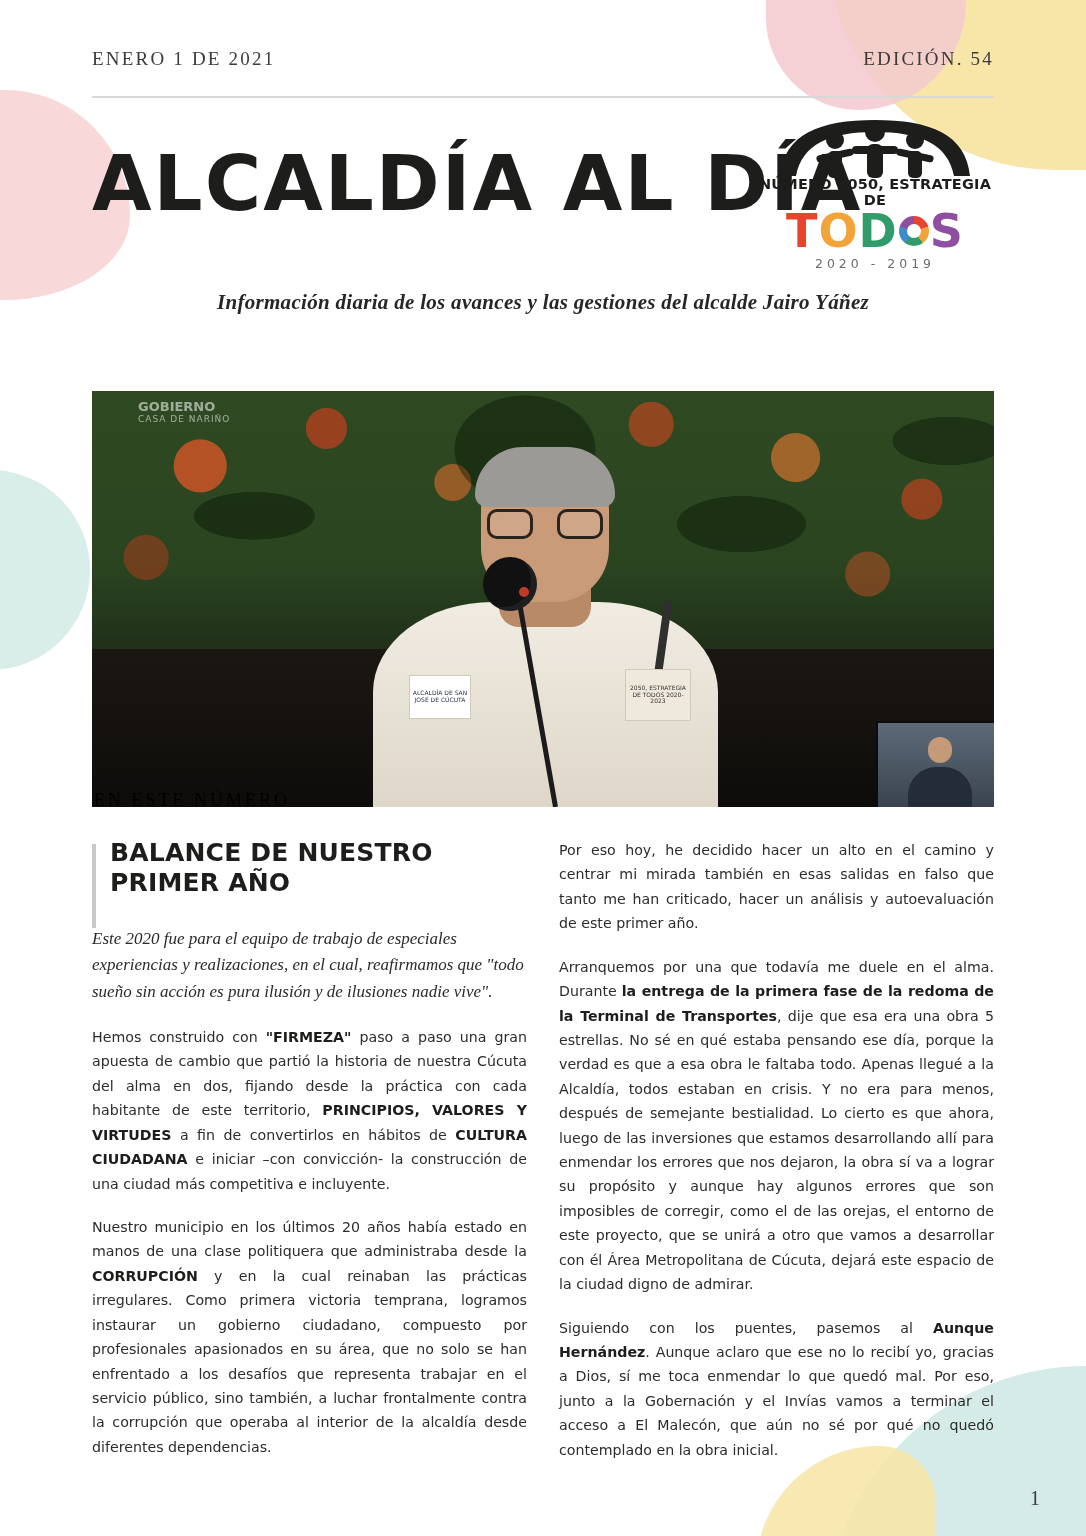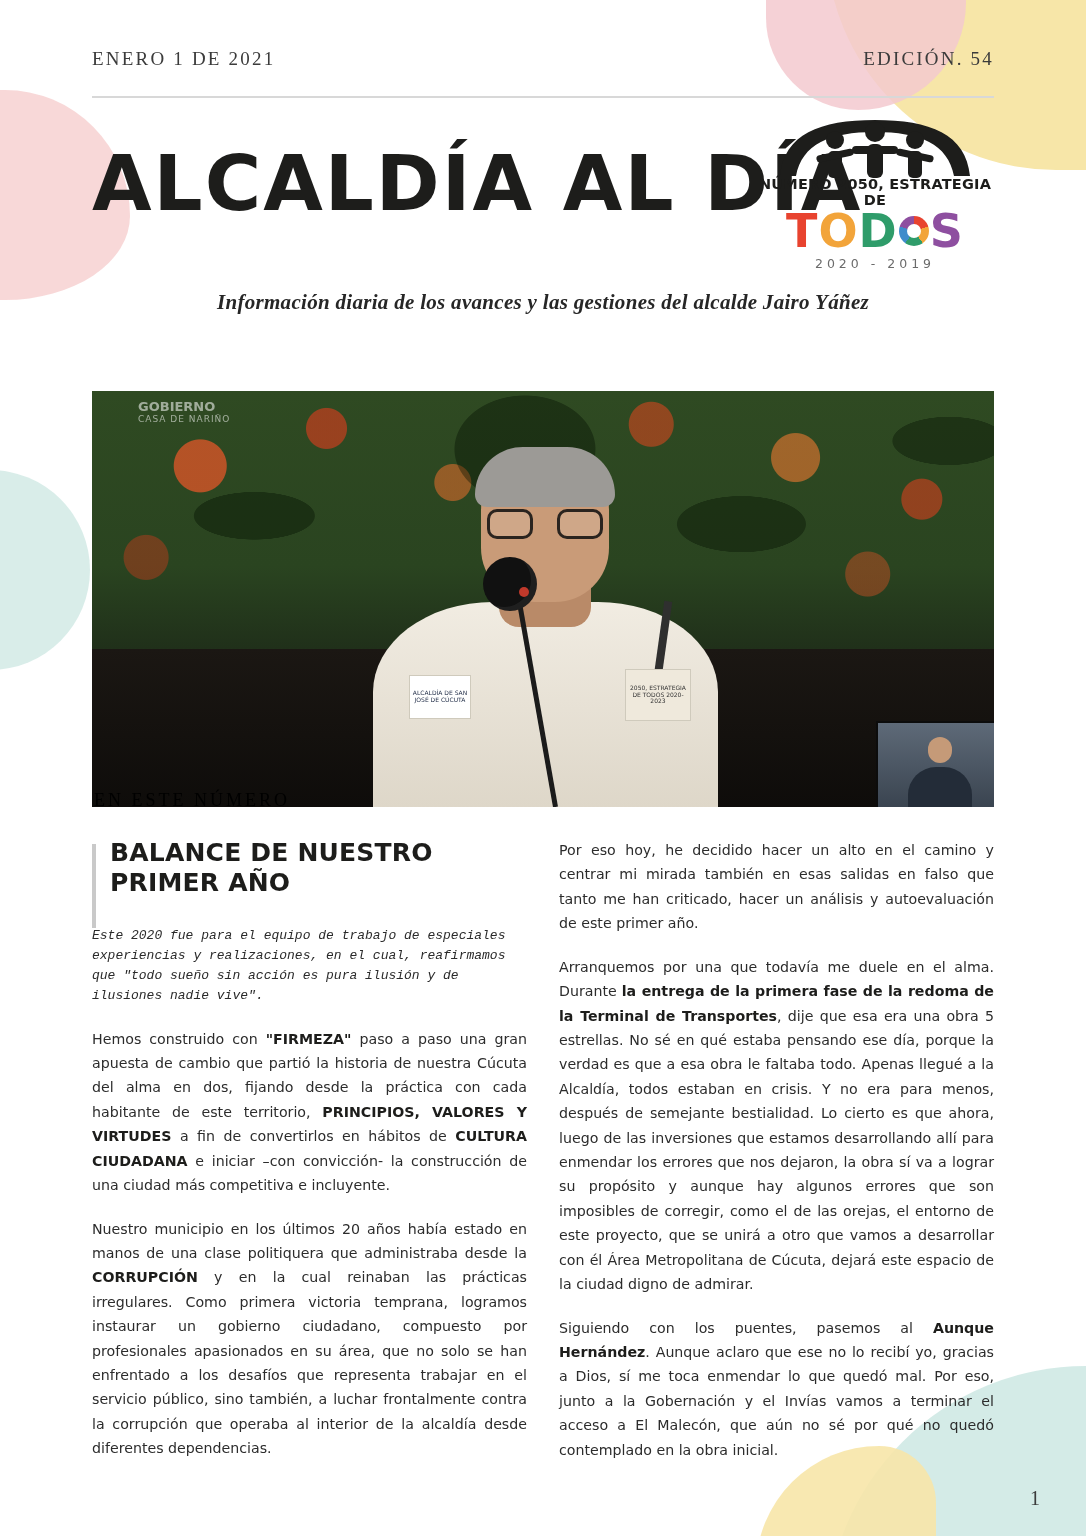--- a/index.html
+++ b/index.html
@@ -244,22 +244,22 @@
     position: absolute; left: 0; top: 6px; width: 4px; height: 84px; background: #c9c9c9;
   }
   h2.headline {
     margin: 0 0 28px 0; padding-left: 18px;
     font-family: "DejaVu Sans", sans-serif;
     font-weight: bold; font-size: 25px; line-height: 1.2;
     color: #1d1d1b; letter-spacing: .2px;
   }
 
   .lead {
-    font-family: Liberation Mono, monospace;
-    font-style: italic; font-size: 13px; line-height: 1.55;
+    font-family: Liberation Serif, serif;
+    font-style: italic; font-size: 17px; line-height: 1.55;
     color: #2a2a2a; margin: 0 0 20px 0;
   }
 
   p.body {
     font-family: "DejaVu Sans", sans-serif;
     font-size: 14.2px; line-height: 1.72; color: #2c2c2c;
     margin: 0 0 19px 0; text-align: justify;
   }
   p.body b { font-weight: bold; color: #1d1d1b; }
 

